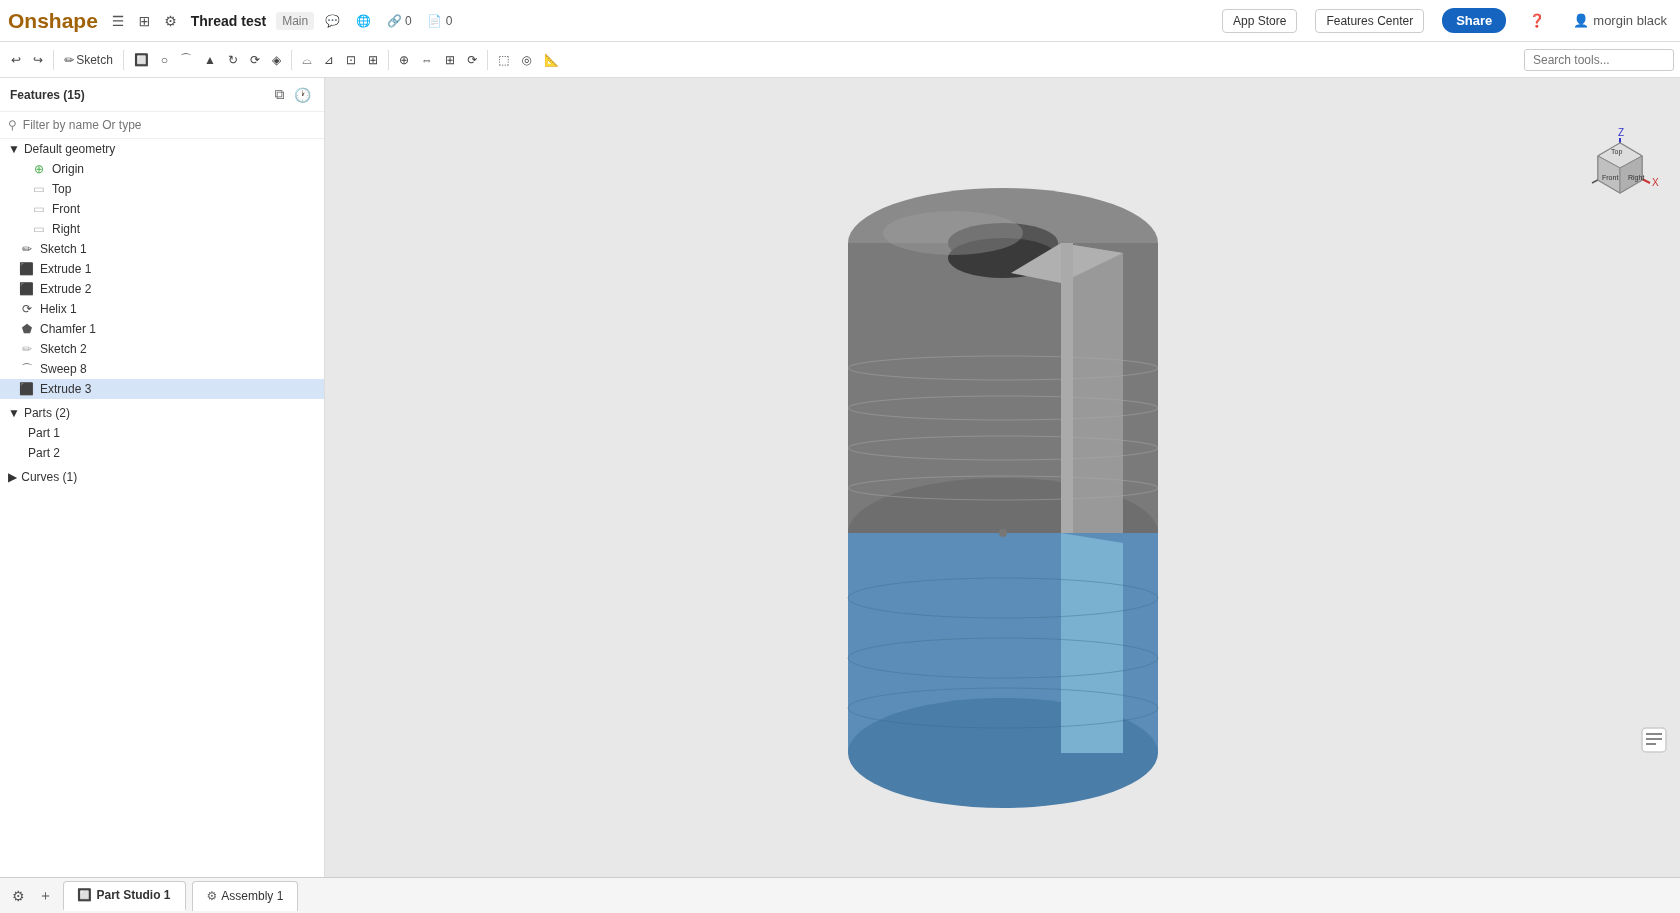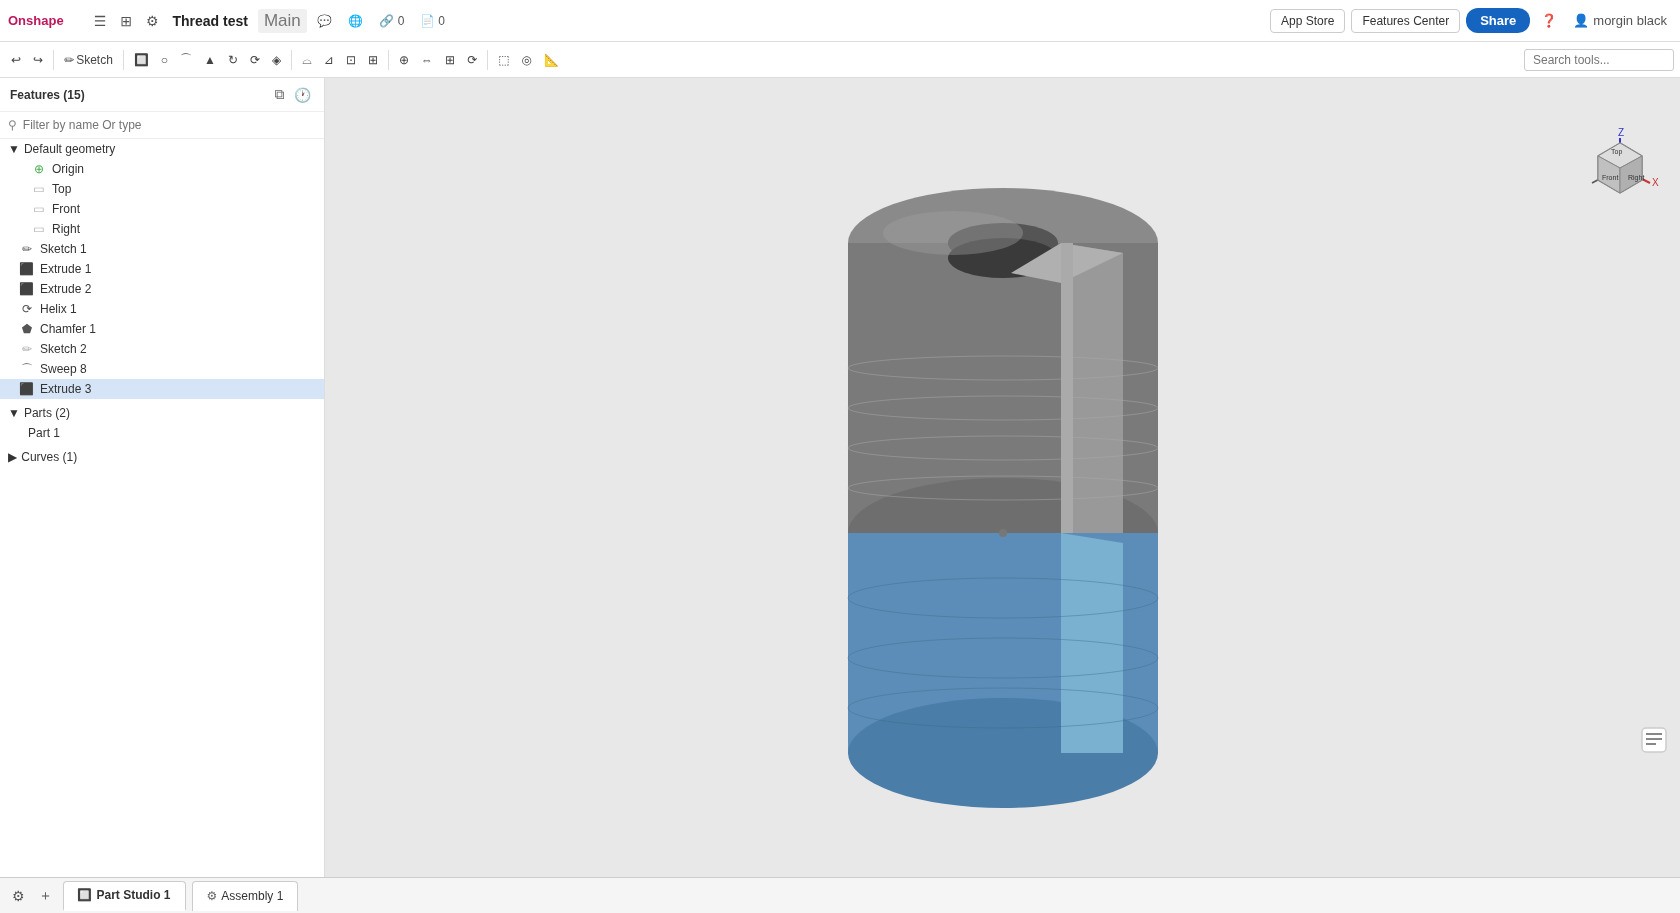--- a/index.html
+++ b/index.html
@@ -6,40 +6,40 @@
     body { font-family: 'Segoe UI', Arial, sans-serif; font-size: 13px; background: #f0f0f0; overflow: hidden; width: 1680px; height: 913px; }
 
     
     #topbar {
       display: flex; align-items: center;
       background: #fff; height: 42px;
       border-bottom: 1px solid #ddd;
       padding: 0 8px; gap: 6px;
     }
     .onshape-logo {
-      color: #be185d; font-weight: 700; font-size: 13px; margin-right: 20px; cursor: pointer;
+      color: #a16207; font-weight: 700; font-size: 21px; margin-right: 4px; cursor: pointer;
     }
     .topbar-icon-btn {
       background: none; border: none; cursor: pointer; padding: 2px 4px;
       color: #555; font-size: 14px; display: flex; align-items: center;
     }
     .doc-title {
       font-weight: 600; font-size: 14px; color: #222; margin: 12px 4px;
     }
     .doc-branch {
-      font-size: 17px; color: #777; background: #f0f0f0; padding: 2px 6px; border-radius: 3px;
+      font-size: 12px; color: #777; background: #f0f0f0; padding: 2px 6px; border-radius: 3px;
     }
     .topbar-spacer { flex: 1; }
     .topbar-action-icon {
       display: flex; align-items: center; gap: 3px;
       background: none; border: none; cursor: pointer;
       color: #555; font-size: 12px; padding: 2px 5px;
     }
     .topbar-right-btns {
-      display: flex; align-items: center; gap: 6px;
+      display: flex; align-items: center; gap: 18px;
     }
     .btn-appstore, .btn-learning {
       background: none; border: 1px solid #ccc; border-radius: 4px;
       padding: 4px 10px; font-size: 12px; cursor: pointer; color: #333;
     }
     .btn-share {
       background: #1565c0; color: #fff; border: none; border-radius: 12px;
       padding: 5px 14px; font-size: 13px; font-weight: 600; cursor: pointer;
     }
     .topbar-help, .topbar-user {
@@ -327,20 +327,23 @@
         <span>Extrude 3</span>
       </div>
 
       <div class="parts-header">
         <span>▼</span>
         <span>Parts (2)</span>
       </div>
       <div class="part-item">
         <span>Part 1</span>
       </div>
+      <div class="part-item">
+        <span>Part 2</span>
+      </div>
 
       <div class="parts-header">
         <span>▶</span>
         <span>Curves (1)</span>
       </div>
     </div>
   </div>
 
   <div id="canvas">
     <svg id="model-svg" width="420" height="680" viewBox="0 0 420 680">

